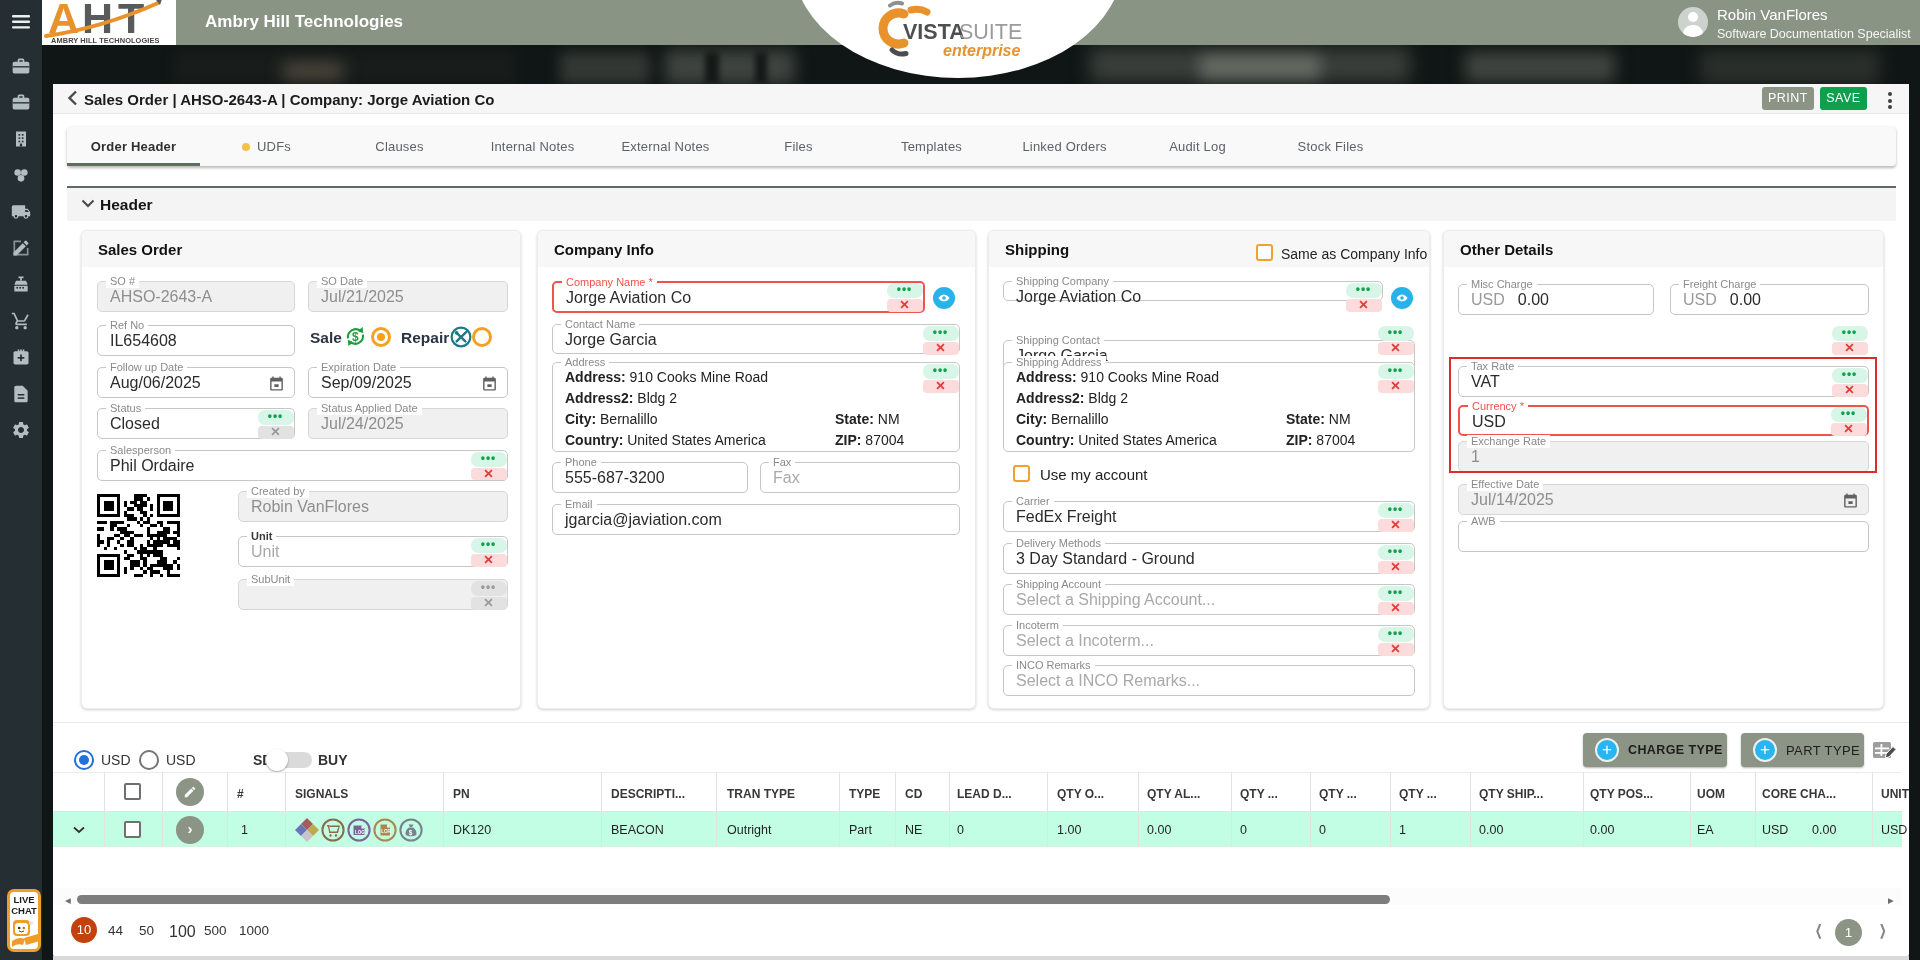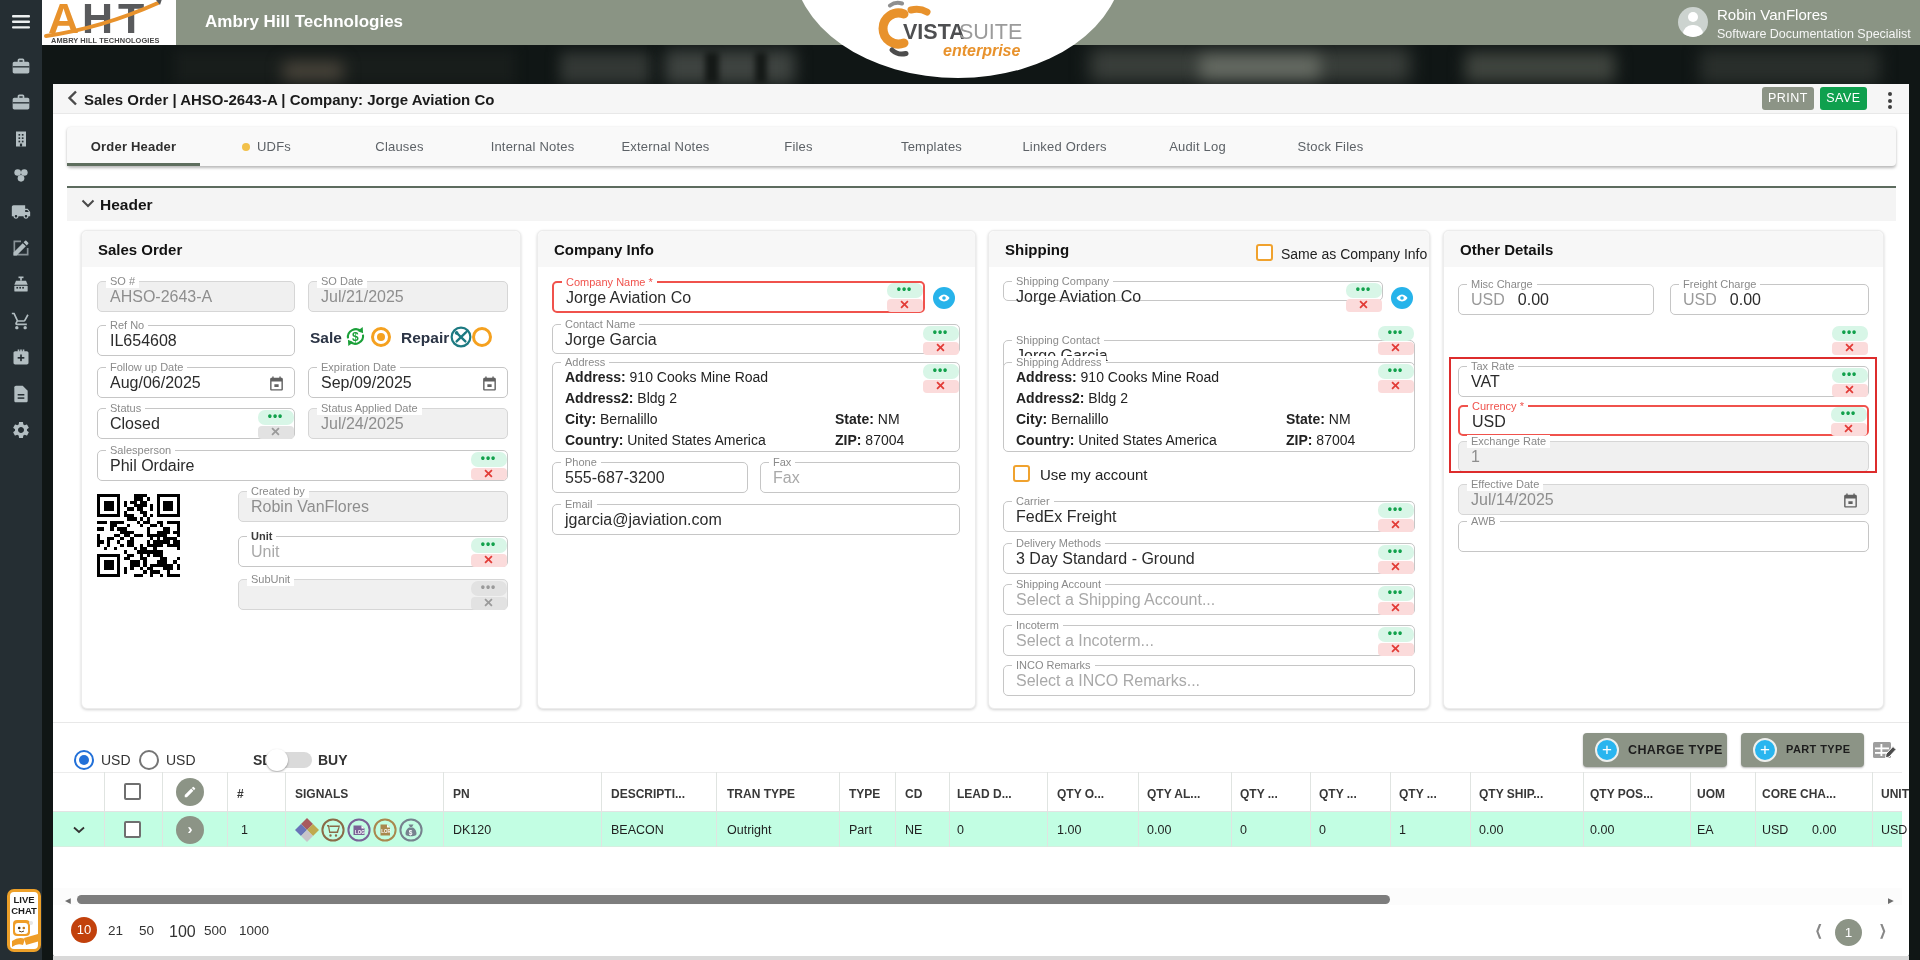--- a/index.html
+++ b/index.html
@@ -587,21 +587,21 @@
 <div style="position:absolute;left:166px;top:752px;font-size:14px;color:#333;font-weight:500;white-space:nowrap;">USD</div>
 <div style="position:absolute;left:223px;top:752px;font-size:14px;color:#333;font-weight:700;white-space:nowrap;margin-left:30px;">SELL</div>
 <div class="abs" style="left:265px;top:752px;width:47px;height:16px;border-radius:8px;background:#dadada"></div>
 <div class="abs" style="left:266px;top:749px;width:22px;height:22px;border-radius:50%;background:#fff;box-shadow:0 1px 2px rgba(0,0,0,.35)"></div>
 <div style="position:absolute;left:318px;top:752px;font-size:14px;color:#333;font-weight:700;white-space:nowrap;">BUY</div>
 <div class="abs" style="left:1583px;top:733px;width:144px;height:34px;background:#8c9486;border-radius:4px;box-shadow:0 1px 2px rgba(0,0,0,.3)"></div>
 <div class="abs" style="left:1595px;top:738px;width:24px;height:24px;border-radius:50%;background:#29b5ef;border:2px solid #eef0ee;color:#fff;font-size:17px;line-height:19px;text-align:center;font-weight:400">+</div>
 <div style="position:absolute;left:1628px;top:743px;font-size:12.5px;color:#1d1d1d;font-weight:700;white-space:nowrap;letter-spacing:.4px">CHARGE TYPE</div>
 <div class="abs" style="left:1741px;top:733px;width:123px;height:34px;background:#8c9486;border-radius:4px;box-shadow:0 1px 2px rgba(0,0,0,.3)"></div>
 <div class="abs" style="left:1753px;top:738px;width:24px;height:24px;border-radius:50%;background:#29b5ef;border:2px solid #eef0ee;color:#fff;font-size:17px;line-height:19px;text-align:center;font-weight:400">+</div>
-<div style="position:absolute;left:1786px;top:743px;font-size:11px;color:#1d1d1d;font-weight:700;white-space:nowrap;letter-spacing:.4px">PART TYPE</div>
+<div style="position:absolute;left:1786px;top:743px;font-size:13px;color:#1d1d1d;font-weight:400;white-space:nowrap;letter-spacing:.4px">PART TYPE</div>
 <svg class="abs" style="left:1872px;top:740px" width="25" height="22" viewBox="0 0 25 22">
 <rect x="1" y="2" width="18" height="16" rx="1.5" fill="#9e9e9e"></rect>
 <rect x="3" y="7.5" width="14" height="1.8" fill="#fff"></rect>
       <rect x="3" y="12" width="14" height="1.8" fill="#fff"></rect>
 <rect x="8.5" y="4" width="1.8" height="12" fill="#fff"></rect>
 <path d="M14 14 L21 6.5 L24 9.5 L17 17 L13.5 17.8 Z" fill="#4c4c4c" stroke="#fff" stroke-width="1"></path>
 </svg>
 <div class="abs" style="left:53px;top:772px;width:1849px;height:40px;background:#fff;border-top:1px solid #ececec;border-bottom:1px solid #e3e3e3"></div>
 <div class="abs" style="left:53px;top:812px;width:1849px;height:35px;background:#c2fee3;border-bottom:1px solid #d5efe0"></div>
 <div class="vline" style="left:104px;top:772px;height:75px"></div>
@@ -698,21 +698,21 @@
 <circle cx="12" cy="12" r="10.6" fill="none" stroke="#76828e" stroke-width="2"></circle>
       <path fill="#76828e" d="M9.5 6.5h5l-1.5 2.5h-2z"></path>
       <path fill="#76828e" d="M10 9.5h4c2.5 1.5 3.5 4 3.5 6 0 1.8-1.5 2.7-5.5 2.7s-5.5-.9-5.5-2.7c0-2 1-4.5 3.5-6z"></path>
       <text x="9.8" y="16.5" font-size="6.5" fill="#fff" font-weight="700" font-family="Liberation Sans,sans-serif">$</text>
     </svg>
 <div class="abs" style="left:53px;top:888px;width:1849px;height:17px;background:#fcfcfc"></div>
 <div style="position:absolute;left:65px;top:895.5px;font-size:7.5px;color:#6e6e6e">◀</div>
 <div style="position:absolute;left:1888px;top:895.5px;font-size:7.5px;color:#6e6e6e">▶</div>
 <div class="abs" style="left:77px;top:895px;width:1313px;height:9px;border-radius:5px;background:#7d7d7d"></div>
 <div class="abs" style="left:71px;top:917px;width:26px;height:26px;border-radius:50%;background:#c2410c;color:#fff;font-size:13px;text-align:center;line-height:26px">10</div>
-<div style="position:absolute;left:108px;top:923px;font-size:13.5px;color:#333;font-weight:400;white-space:nowrap;">21</div>
+<div style="position:absolute;left:108px;top:923px;font-size:13.5px;color:#333;font-weight:400;white-space:nowrap;">44</div>
 <div style="position:absolute;left:139px;top:923px;font-size:13.5px;color:#333;font-weight:400;white-space:nowrap;">50</div>
 <div style="position:absolute;left:169px;top:923px;font-size:16px;color:#333;font-weight:400;white-space:nowrap;">100</div>
 <div style="position:absolute;left:204px;top:923px;font-size:13.5px;color:#333;font-weight:400;white-space:nowrap;">500</div>
 <div style="position:absolute;left:239px;top:923px;font-size:13.5px;color:#333;font-weight:400;white-space:nowrap;">1000</div>
 <div style="position:absolute;left:1813px;top:922px;font-size:14px;color:#888;font-weight:700;transform:scaleX(.6)">❮</div>
 <div class="abs" style="left:1835px;top:919px;width:27px;height:27px;border-radius:50%;background:#8c9486;color:#fff;font-size:13.5px;text-align:center;line-height:27px">1</div>
 <div style="position:absolute;left:1877px;top:922px;font-size:14px;color:#888;font-weight:700;transform:scaleX(.6)">❯</div>
 <div class="abs" style="left:53px;top:956px;width:1856px;height:4px;background:#d9d9d9"></div>
 </div>
 </body></html>

